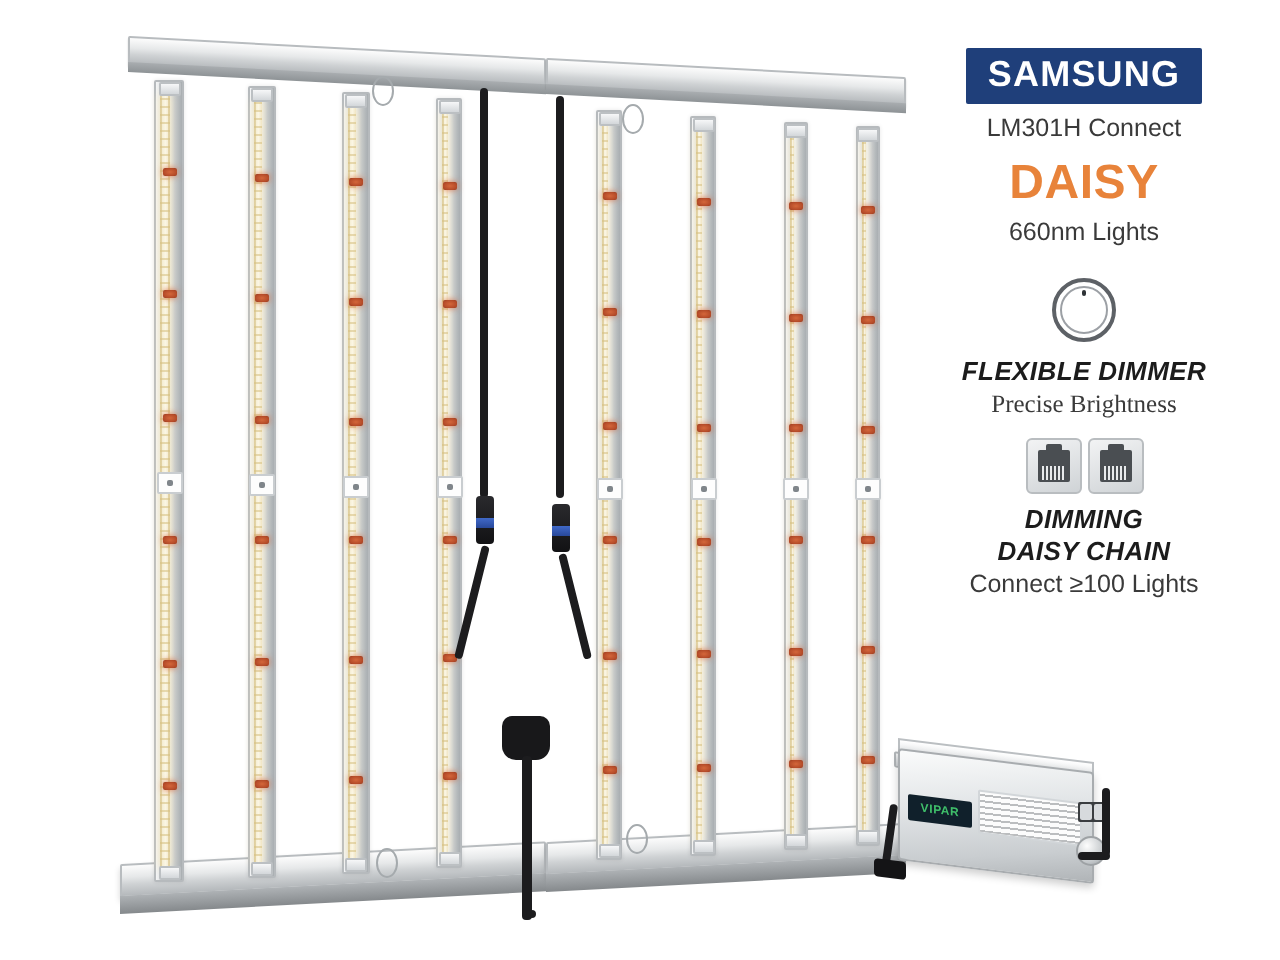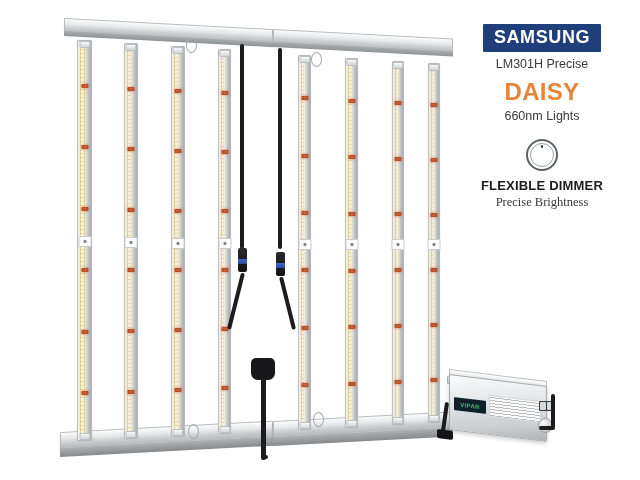--- a/index.html
+++ b/index.html
@@ -116,21 +116,21 @@
      font-size:18px;font-weight:bold;letter-spacing:.6px;padding:3px 11px 4px;border-radius:1px;}
   .feat-sub{font-size:12.5px;color:#3a3a3a;margin-top:5px;}
   #osram-word{font-size:24px;font-weight:bold;color:#e8833a;letter-spacing:.3px;line-height:1;}
   .dimmer-icon{position:relative;width:46px;height:46px;margin:0 auto;}
   .dimmer-icon .knob-outer{position:absolute;left:7px;top:7px;width:32px;height:32px;
      border-radius:50%;border:2px solid #5d6166;box-sizing:border-box;}
   .dimmer-icon .knob-inner{position:absolute;left:11px;top:11px;width:24px;height:24px;
      border-radius:50%;border:1.5px solid #9ca0a5;box-sizing:border-box;}
   .dimmer-icon .ind{position:absolute;left:50%;top:13px;width:2.6px;height:2.6px;
      margin-left:-1.3px;border-radius:50%;background:#2f3337;}
-  .feat-title{font-size:13px;font-weight:bold;color:#1c1c1c;letter-spacing:.2px;line-height:1.18;}
+  .feat-title{font-size:13px;font-weight:bold;color:#1c1c1c;letter-spacing:.2px;line-height:1.18;font-style:italic;}
   .ports-icon{display:flex;gap:3px;justify-content:center;}
   .rj45{width:28px;height:28px;border-radius:3px;
      background:linear-gradient(160deg,#f2f3f4,#cfd3d6);
      border:1px solid #b9bdc0;box-sizing:border-box;
      display:flex;align-items:center;justify-content:center;}
   .rj45 .jack{width:16px;height:16px;background:#4a4e52;border-radius:1px;position:relative;}
   .rj45 .jack::before{content:"";position:absolute;left:4px;top:-3px;width:8px;height:4px;background:#4a4e52;border-radius:1px 1px 0 0;}
   .rj45 .jack::after{content:"";position:absolute;left:2px;bottom:1px;right:2px;height:7px;
      background:repeating-linear-gradient(90deg,#e8eaec 0 1px,#4a4e52 1px 2px);}
   .sp{height:9px;}
@@ -322,21 +322,21 @@
     <div class="cable" style="left:108px;top:22px;width:4px;height:34px;border-radius:3px;"></div>
     <div class="cable" style="left:96px;top:54px;width:16px;height:4px;border-radius:3px;"></div>
     <div class="cable" style="left:0px;top:30px;width:4px;height:30px;border-radius:3px;transform:rotate(8deg);"></div>
     <div class="plug" style="left:-6px;top:58px;transform:skewY(7deg);"></div>
   </div>
 
   <div id="features">
 
     <div class="feat">
       <div id="samsung-badge">SAMSUNG</div>
-      <div class="feat-sub">LM301H Precise</div>
+      <div class="feat-sub">LM301H Connect</div>
     </div>
 
     <div class="sp"></div>
 
     <div class="feat">
       <div id="osram-word">DAISY</div>
       <div class="feat-sub">660nm Lights</div>
     </div>
 
     <div class="sp"></div>
@@ -346,14 +346,27 @@
         <div class="knob-outer"></div>
         <div class="knob-inner"></div>
         <div class="ind"></div>
       </div>
       <div class="feat-title">FLEXIBLE DIMMER</div>
       <div class="feat-sub" style="margin-top:2px;font-family:Liberation Serif, serif;">Precise Brightness</div>
     </div>
 
     <div class="sp"></div>
 
+    <div class="feat">
+      <div class="ports-icon">
+        <div class="rj45">
+            <div class="jack"></div>
+          </div>
+        <div class="rj45">
+            <div class="jack"></div>
+          </div>
+      </div>
+      <div class="feat-title" style="margin-top:5px;">DIMMING</div>
+      <div class="feat-title">DAISY CHAIN</div>
+      <div class="feat-sub" style="margin-top:2px;">Connect ≥100 Lights</div>
+    </div>
   </div>
 </div>
 
 </body></html>

